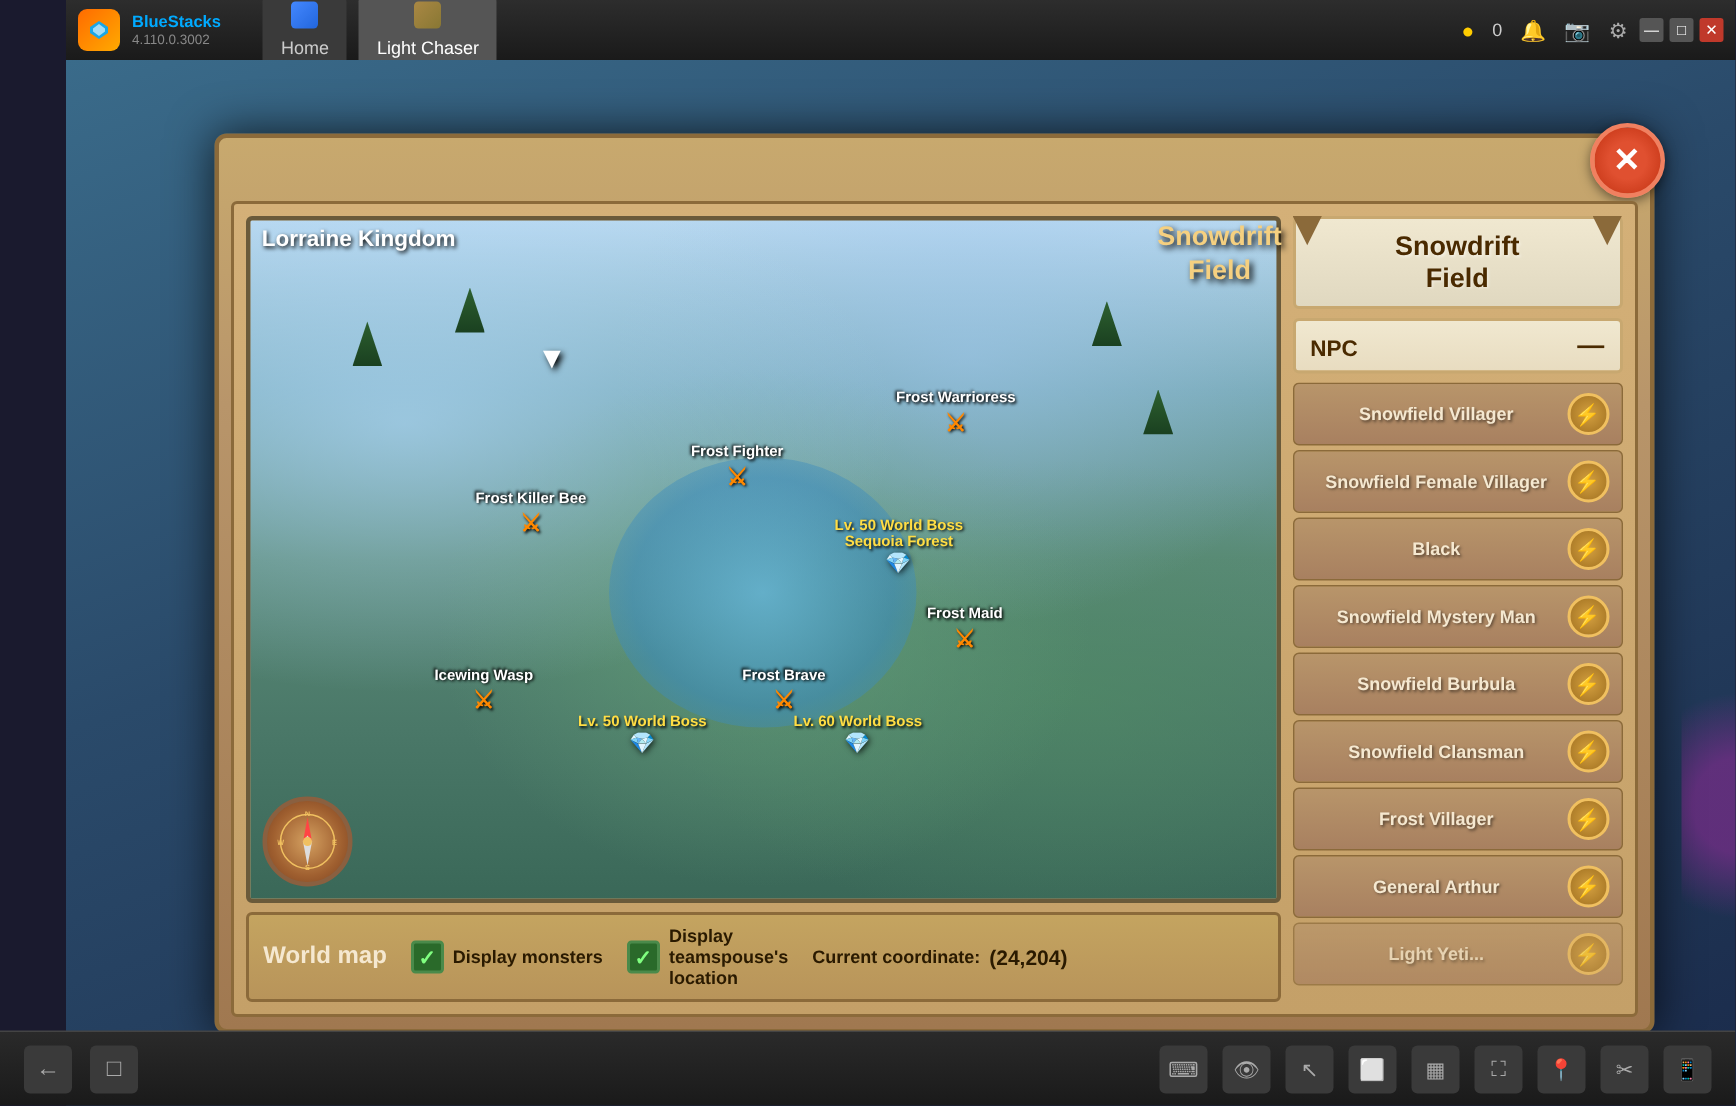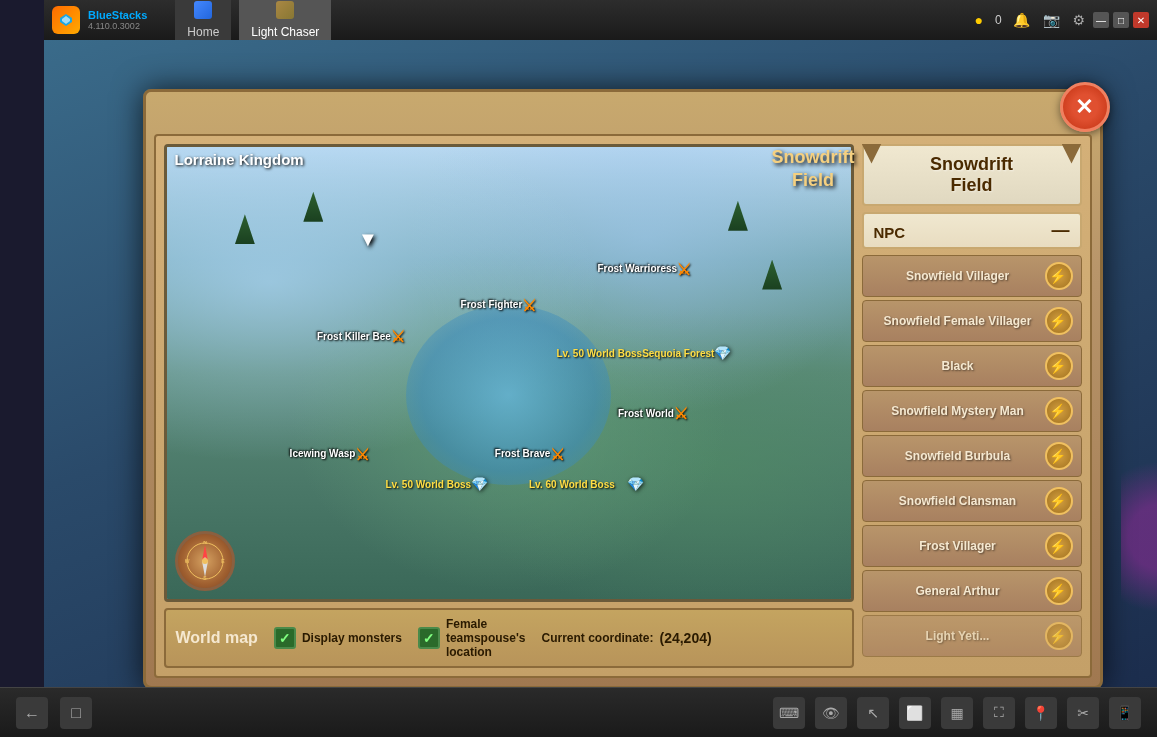--- a/index.html
+++ b/index.html
@@ -193,21 +193,21 @@
       position: absolute;
       width: 20px; height: 30px;
       background: linear-gradient(180deg, #2d6030 0%, #1a4020 100%);
       clip-path: polygon(50% 0%, 0% 100%, 100% 100%);
     }
 
     
     .map-pin {
       position: absolute;
       display: flex;
-      flex-direction: row;
+      flex-direction: column;
       align-items: center;
       cursor: pointer;
     }
     .map-pin-label {
       color: white;
       font-size: 10px;
       font-weight: bold;
       text-shadow: 1px 1px 2px #000, -1px -1px 2px #000;
       white-space: nowrap;
       text-align: center;
@@ -534,40 +534,40 @@
               <span class="map-pin-cross">⚔</span>
             </div>
 
             <div class="map-pin" style="left:57%; top:44%;">
               <span class="boss-label">Lv. 50 World Boss</span>
               <span class="boss-label">Sequoia Forest</span>
               <span class="map-pin-icon">💎</span>
             </div>
 
             <div class="map-pin" style="left:66%; top:57%;">
-              <span class="map-pin-label">Frost World</span>
+              <span class="map-pin-label">Frost Maid</span>
               <span class="map-pin-cross">⚔</span>
             </div>
 
             <div class="map-pin" style="left:18%; top:66%;">
               <span class="map-pin-label">Icewing Wasp</span>
               <span class="map-pin-cross">⚔</span>
             </div>
 
             <div class="map-pin" style="left:48%; top:66%;">
               <span class="map-pin-label">Frost Brave</span>
               <span class="map-pin-cross">⚔</span>
             </div>
 
             <div class="map-pin" style="left:32%; top:73%;">
               <span class="boss-label">Lv. 50 World Boss</span>
               <span class="map-pin-icon">💎</span>
             </div>
 
-            <div class="map-pin" style="left:53%; top:73%;gap:13px;">
+            <div class="map-pin" style="left:53%; top:73%;">
               <span class="boss-label">Lv. 60 World Boss</span>
               <span class="map-pin-icon">💎</span>
             </div>
 
             <div class="compass">
               <div class="compass-circle">
                 <svg width="40" height="40" viewBox="0 0 40 40">
                   <circle cx="20" cy="20" r="18" fill="none" stroke="#f0c060" stroke-width="1"></circle>
                   <polygon points="20,4 23,20 20,24 17,20" fill="#ff4444"></polygon>
                   <polygon points="20,36 23,20 20,16 17,20" fill="#dddddd"></polygon>
@@ -588,21 +588,21 @@
               <div style="color:#f5e8d0; font-size:16px; font-weight:bold;">World map</div>
             </div>
 
             <div class="checkbox-item">
               <div class="checkbox-box">✓</div>
               <span class="checkbox-label">Display monsters</span>
             </div>
 
             <div class="checkbox-item">
               <div class="checkbox-box">✓</div>
-              <span class="checkbox-label" style="white-space:pre-line;">Female
+              <span class="checkbox-label" style="white-space:pre-line;">Display
 teamspouse's
 location</span>
             </div>
 
             <div class="coordinate-section">
               <span class="coord-label">Current coordinate:</span>
               <span class="coord-value">(24,204)</span>
             </div>
 
           </div>

